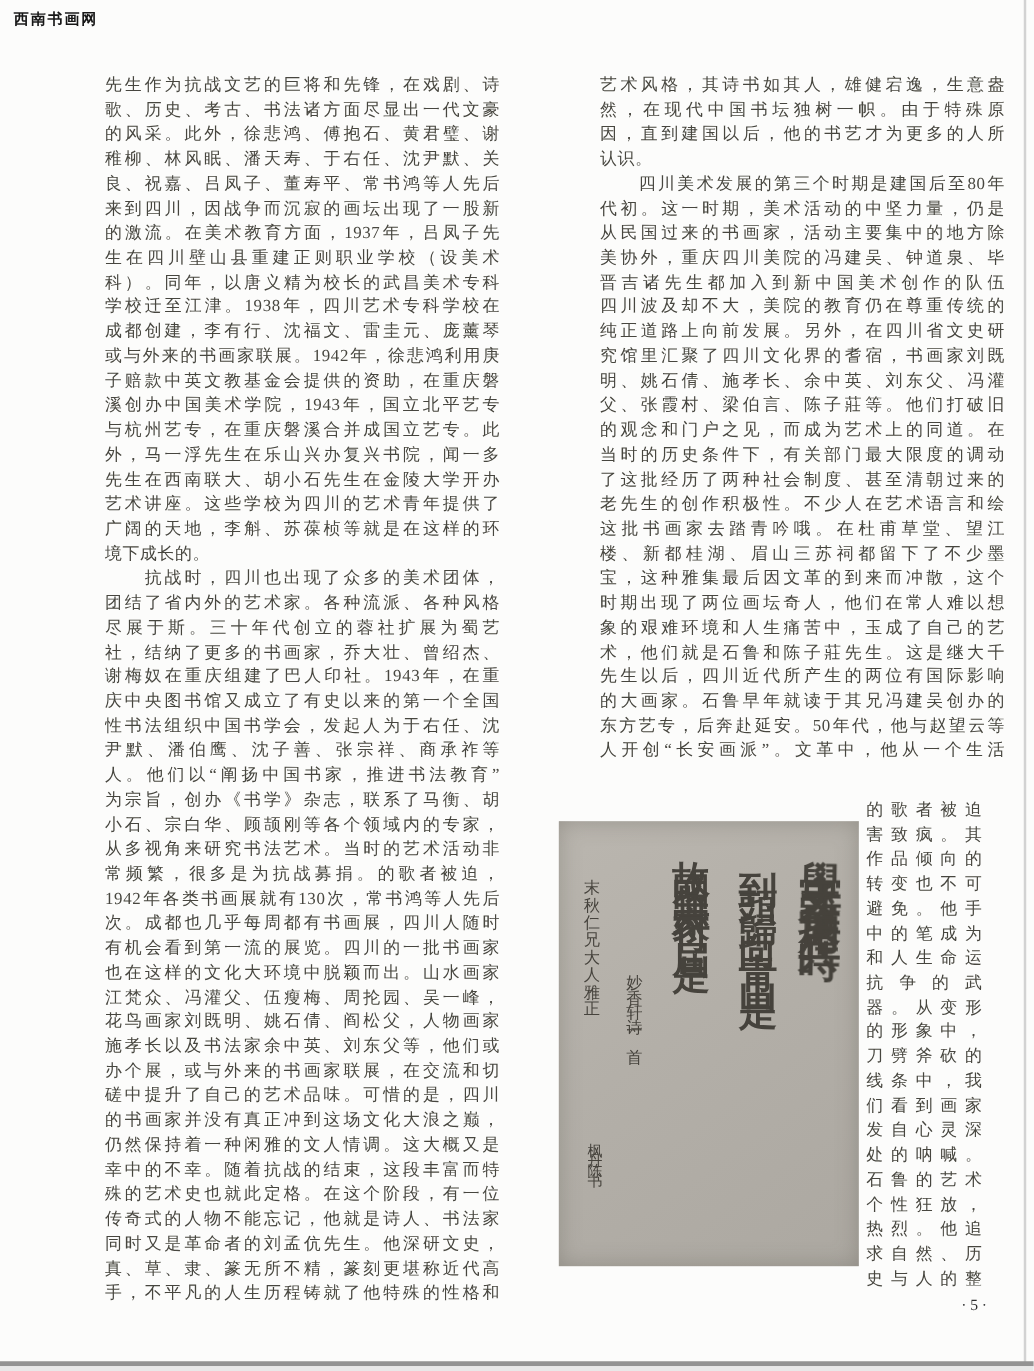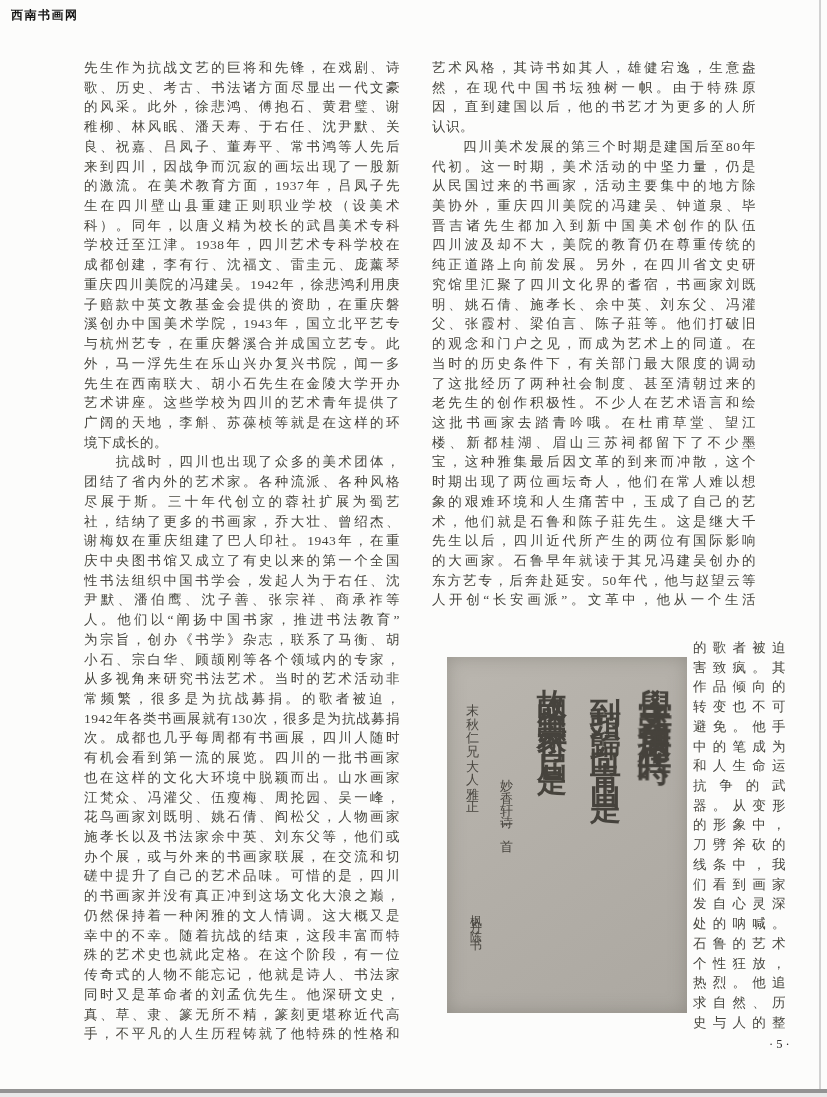--- a/index.html
+++ b/index.html
@@ -8,21 +8,21 @@
     background:#fcfcfb;
     font-family:"Liberation Serif","DejaVu Serif",serif;
   }
   .site-header{
     position:absolute;left:11px;top:7px;
     font-family:"Liberation Sans","DejaVu Sans",sans-serif;
     font-weight:bold;font-size:12px;letter-spacing:1.5px;color:#161616;
   }
   .text-col{position:absolute;color:#47463f;font-size:13.5px;}
   .col-left{left:84px;top:58px;width:316px;}
-  .col-right{left:432px;top:58px;width:324px;}
+  .col-right{left:480px;top:58px;width:324px;}
   .col-narrow{left:693px;top:638px;width:93px;}
   .tline{
     line-height:19.72px;height:19.72px;white-space:nowrap;overflow:hidden;
     text-align:justify;text-align-last:justify;text-justify:inter-character;
     letter-spacing:0.5px;
   }
   .tline.flush{text-align-last:left;}
   .calligraphy{
     position:absolute;left:447px;top:657px;width:240px;height:356px;
     background:linear-gradient(145deg,#bab6af 0%,#b3afa8 45%,#aca8a1 100%);
@@ -58,21 +58,21 @@
     <div class="tline">歌、历史、考古、书法诸方面尽显出一代文豪</div>
     <div class="tline">的风采。此外，徐悲鸿、傅抱石、黄君璧、谢</div>
     <div class="tline">稚柳、林风眠、潘天寿、于右任、沈尹默、关</div>
     <div class="tline">良、祝嘉、吕凤子、董寿平、常书鸿等人先后</div>
     <div class="tline">来到四川，因战争而沉寂的画坛出现了一股新</div>
     <div class="tline">的激流。在美术教育方面，1937年，吕凤子先</div>
     <div class="tline">生在四川壁山县重建正则职业学校（设美术</div>
     <div class="tline">科）。同年，以唐义精为校长的武昌美术专科</div>
     <div class="tline">学校迁至江津。1938年，四川艺术专科学校在</div>
     <div class="tline">成都创建，李有行、沈福文、雷圭元、庞薰琴</div>
-    <div class="tline">重庆四川美院的冯建吴。1942年，徐悲鸿利用庚</div>
+    <div class="tline">或与外来的书画家联展。1942年，徐悲鸿利用庚</div>
     <div class="tline">子赔款中英文教基金会提供的资助，在重庆磐</div>
     <div class="tline">溪创办中国美术学院，1943年，国立北平艺专</div>
     <div class="tline">与杭州艺专，在重庆磐溪合并成国立艺专。此</div>
     <div class="tline">外，马一浮先生在乐山兴办复兴书院，闻一多</div>
     <div class="tline">先生在西南联大、胡小石先生在金陵大学开办</div>
     <div class="tline">艺术讲座。这些学校为四川的艺术青年提供了</div>
     <div class="tline">广阔的天地，李斛、苏葆桢等就是在这样的环</div>
     <div class="tline flush">境下成长的。</div>
     <div class="tline">　　抗战时，四川也出现了众多的美术团体，</div>
     <div class="tline">团结了省内外的艺术家。各种流派、各种风格</div>
@@ -80,21 +80,21 @@
     <div class="tline">社，结纳了更多的书画家，乔大壮、曾绍杰、</div>
     <div class="tline">谢梅奴在重庆组建了巴人印社。1943年，在重</div>
     <div class="tline">庆中央图书馆又成立了有史以来的第一个全国</div>
     <div class="tline">性书法组织中国书学会，发起人为于右任、沈</div>
     <div class="tline">尹默、潘伯鹰、沈子善、张宗祥、商承祚等</div>
     <div class="tline">人。他们以“阐扬中国书家，推进书法教育”</div>
     <div class="tline">为宗旨，创办《书学》杂志，联系了马衡、胡</div>
     <div class="tline">小石、宗白华、顾颉刚等各个领域内的专家，</div>
     <div class="tline">从多视角来研究书法艺术。当时的艺术活动非</div>
     <div class="tline">常频繁，很多是为抗战募捐。的歌者被迫，</div>
-    <div class="tline">1942年各类书画展就有130次，很多是为抗战募捐</div>
+    <div class="tline">1942年各类书画展就有130次，常书鸿等人先后</div>
     <div class="tline">次。成都也几乎每周都有书画展，四川人随时</div>
     <div class="tline">有机会看到第一流的展览。四川的一批书画家</div>
     <div class="tline">也在这样的文化大环境中脱颖而出。山水画家</div>
     <div class="tline">江梵众、冯灌父、伍瘦梅、周抡园、吴一峰，</div>
     <div class="tline">花鸟画家刘既明、姚石倩、阎松父，人物画家</div>
     <div class="tline">施孝长以及书法家余中英、刘东父等，他们或</div>
     <div class="tline">办个展，或与外来的书画家联展，在交流和切</div>
     <div class="tline">磋中提升了自己的艺术品味。可惜的是，四川</div>
     <div class="tline">的书画家并没有真正冲到这场文化大浪之巅，</div>
     <div class="tline">仍然保持着一种闲雅的文人情调。这大概又是</div>

